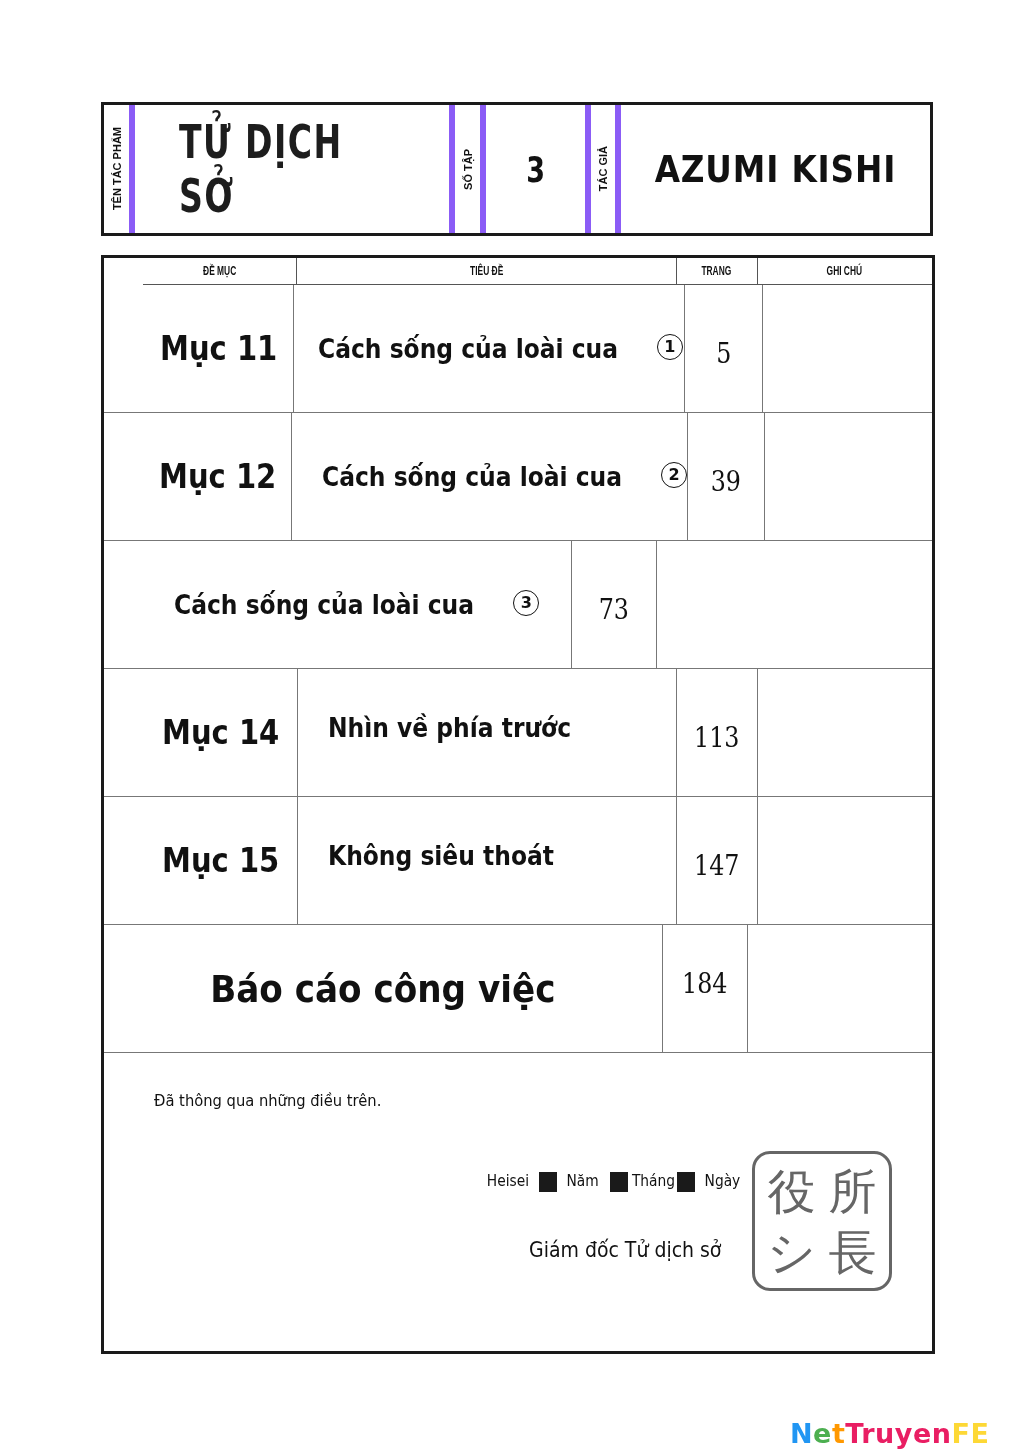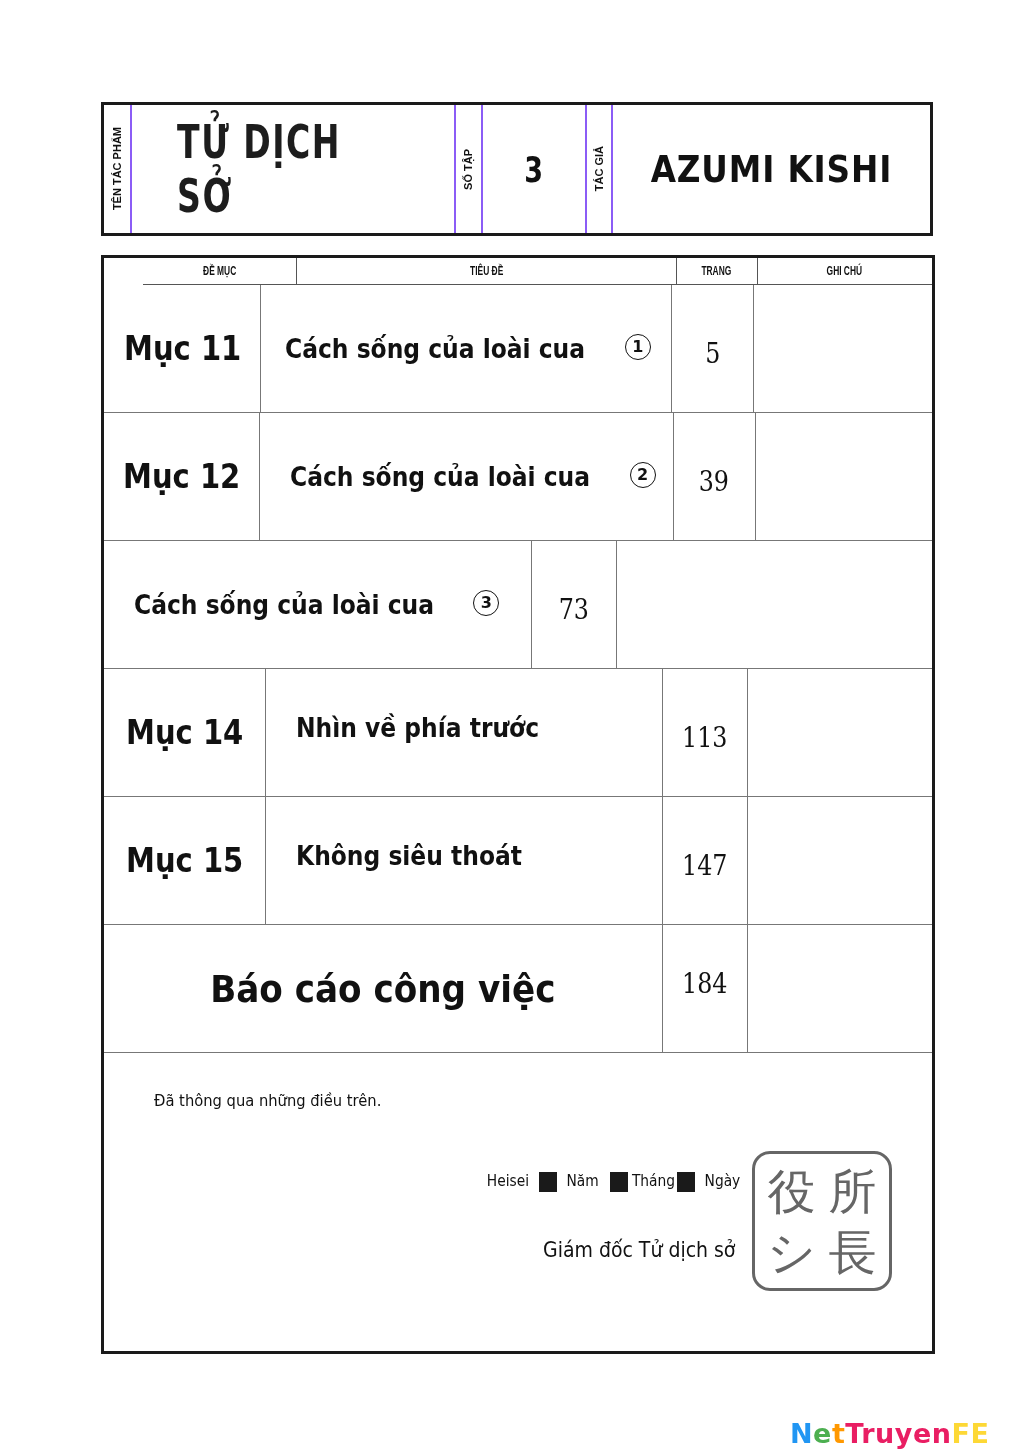--- a/index.html
+++ b/index.html
@@ -1,38 +1,38 @@
 <!DOCTYPE html>
 <html><head>
 <meta charset="utf-8">
 <style>
   html, body { margin: 0; padding: 0; background: #ffffff; }
   body { width: 1024px; height: 1456px; position: relative; overflow: hidden; font-family: "DejaVu Sans", sans-serif; color: #111; }
 
   
   .header-box { position: absolute; left: 101px; top: 102px; width: 826px; height: 128px; border: 3px solid #1a1a1a; display: flex; box-sizing: content-box; }
-  .hcell { border-right: 2px solid #8b5cf6; position: relative; display: flex; align-items: center; justify-content: center; }
+  .hcell { border-right: 6px solid #8b5cf6; position: relative; display: flex; align-items: center; justify-content: center; }
   .hcell:last-child { border-right: none; }
   .vlabel { writing-mode: vertical-rl; transform: rotate(180deg); font-family: "Liberation Sans", sans-serif; font-weight: bold; font-size: 11px; letter-spacing: 0; transform-origin: center; white-space: nowrap; }
   .title-main { font-family: "DejaVu Sans", sans-serif; font-weight: bold; font-size: 46px; letter-spacing: 2px; transform: scaleX(0.72); color: #1d1d1d; }
   .vol-num { font-family: "DejaVu Sans", sans-serif; font-weight: bold; font-size: 36px; transform: scaleX(0.75); }
   .author { font-family: "DejaVu Sans", sans-serif; font-weight: bold; font-size: 38px; letter-spacing: 1px; transform: scaleX(0.86); }
 
   
   .main-box { position: absolute; left: 101px; top: 255px; width: 828px; height: 1093px; border: 3px solid #1a1a1a; }
   .tbl { position: absolute; left: 0; top: 0; width: 828px; }
   .thead { display: flex; height: 26px; border-bottom: 1px solid #555; margin-left: 39px; }
   .th { display: flex; align-items: center; justify-content: center; font-family: "Liberation Sans", sans-serif; font-weight: bold; font-size: 12px; transform-origin: center; border-right: 1px solid #555; }
   .th span { display: inline-block; transform: scaleX(0.7); }
   .th:last-child { border-right: none; }
   .c1 { width: 161px; }
   .c2 { width: 397px; }
   .c3 { width: 84px; align-items: center; }
   .c4 { width: 183px; }
-  .row { display: flex; height: 127px; border-bottom: 1px solid #777; }
+  .row { display: flex; height: 127px; border-bottom: 1px solid #777; padding-left: 40px; }
   .td { border-right: 1px solid #777; display: flex; align-items: center; position: relative; }
   .td:last-child { border-right: none; }
   .chap { justify-content: center; font-family: "DejaVu Sans", sans-serif; font-weight: bold; font-size: 33px; }
   .chap span { display: inline-block; transform: scaleX(0.88); }
   .ttl { padding-left: 24px; font-family: "DejaVu Sans", sans-serif; font-weight: bold; font-size: 26px; }
   .ttl span.t { display: inline-block; transform: scaleX(0.9); transform-origin: left center; white-space: nowrap; }
   .circ { display: inline-flex; width: 24px; height: 24px; border: 1.5px solid #111; border-radius: 50%; align-items: center; justify-content: center; font-size: 16px; font-weight: bold; margin-left: 6px; vertical-align: middle; position: relative; top: -2px; }
   .pg { justify-content: center; font-family: "DejaVu Serif", serif; font-size: 28px; padding-top: 10px; }
   .pg span { display: inline-block; transform: scaleX(0.85); }
   .report-row { display: flex; height: 127px; border-bottom: 1px solid #777; }
@@ -40,21 +40,21 @@
   .report-title span { display: inline-block; transform: scaleX(0.9); }
 
   
   .approval { position: absolute; left: 50px; top: 833px; font-family: "DejaVu Sans", sans-serif; font-size: 16px; font-weight: 400; }
   .approval span { display: inline-block; transform: scaleX(0.92); transform-origin: left center; }
   .date-line { position: absolute; left: 381px; top: 914px; display: flex; font-family: "DejaVu Sans", sans-serif; font-size: 15px; }
   .date-line .w { display: inline-block; transform: scaleX(0.92); }
   .blk { display: inline-block; width: 18px; height: 20px; background: #1a1a1a; margin: 0 8px; }
   .blk.tight { margin: 0 2px 0 10px; }
   .blk.tight2 { margin: 0 8px 0 2px; }
-  .director { position: absolute; left: 439px; top: 980px; font-family: "DejaVu Sans", sans-serif; font-size: 21px; }
+  .director { position: absolute; left: 425px; top: 980px; font-family: "DejaVu Sans", sans-serif; font-size: 21px; }
   .director span { display: inline-block; transform: scaleX(0.9); transform-origin: left center; white-space: nowrap; }
   .seal { position: absolute; left: 648px; top: 893px; width: 140px; height: 140px; border: 3px solid #666; border-radius: 18px; box-sizing: border-box; }
   .seal-grid { position: absolute; inset: 6px; display: grid; grid-template-columns: 1fr 1fr; grid-template-rows: 1fr 1fr; color: #666; font-family: "DejaVu Sans", sans-serif; font-size: 48px; line-height: 1; }
   .seal-grid div { display: flex; align-items: center; justify-content: center; }
 
   
   .watermark { position: absolute; left: 790px; top: 1418px; font-family: "DejaVu Sans", sans-serif; font-weight: bold; font-size: 27px; letter-spacing: 0.5px; }
 </style>
 </head>
 <body>

